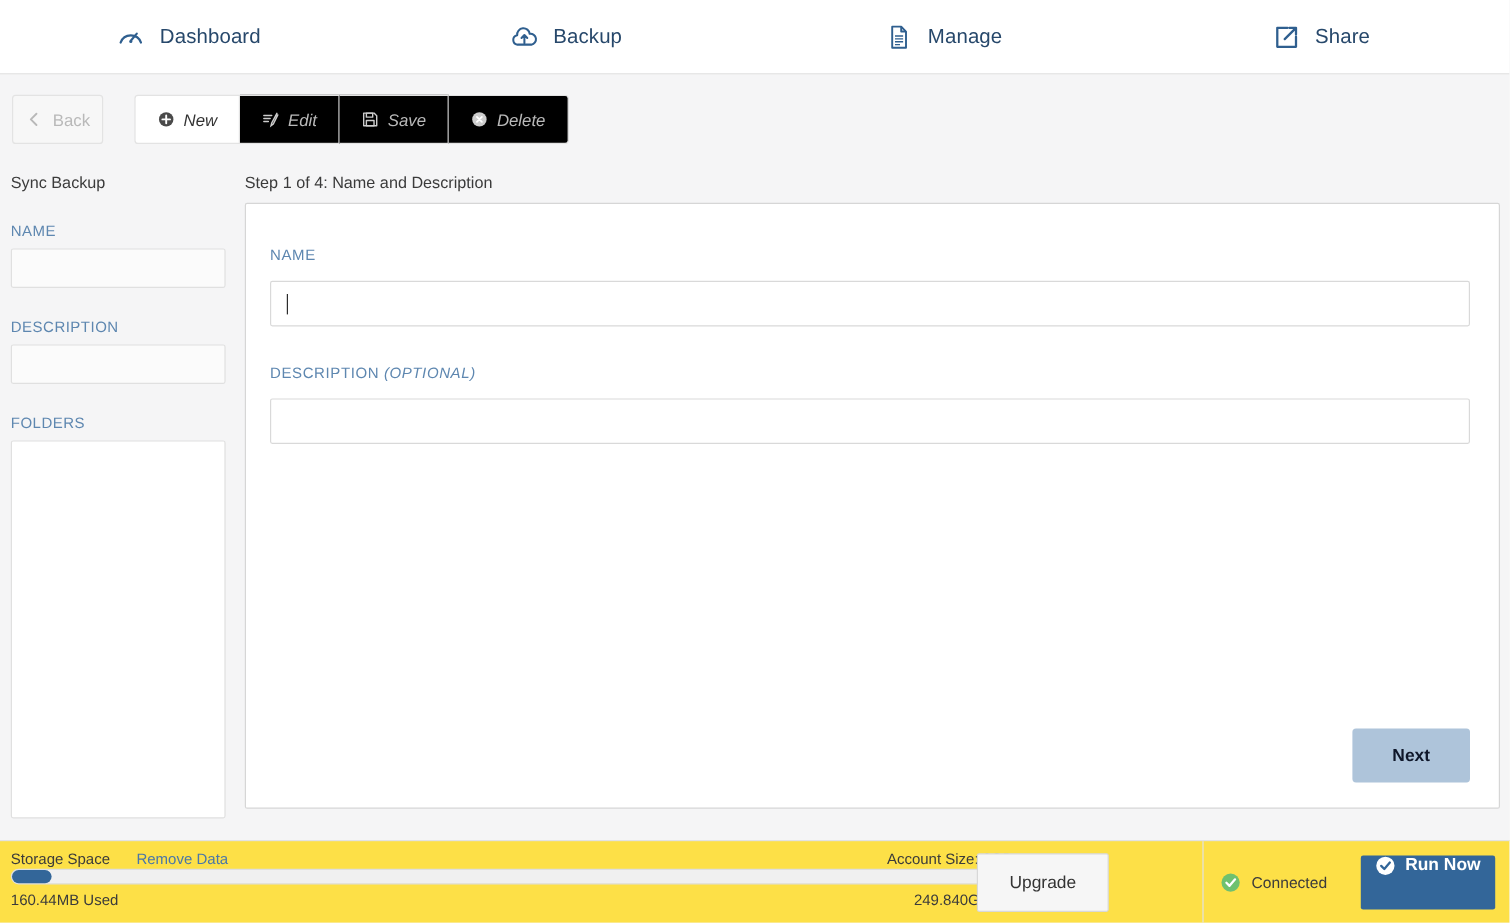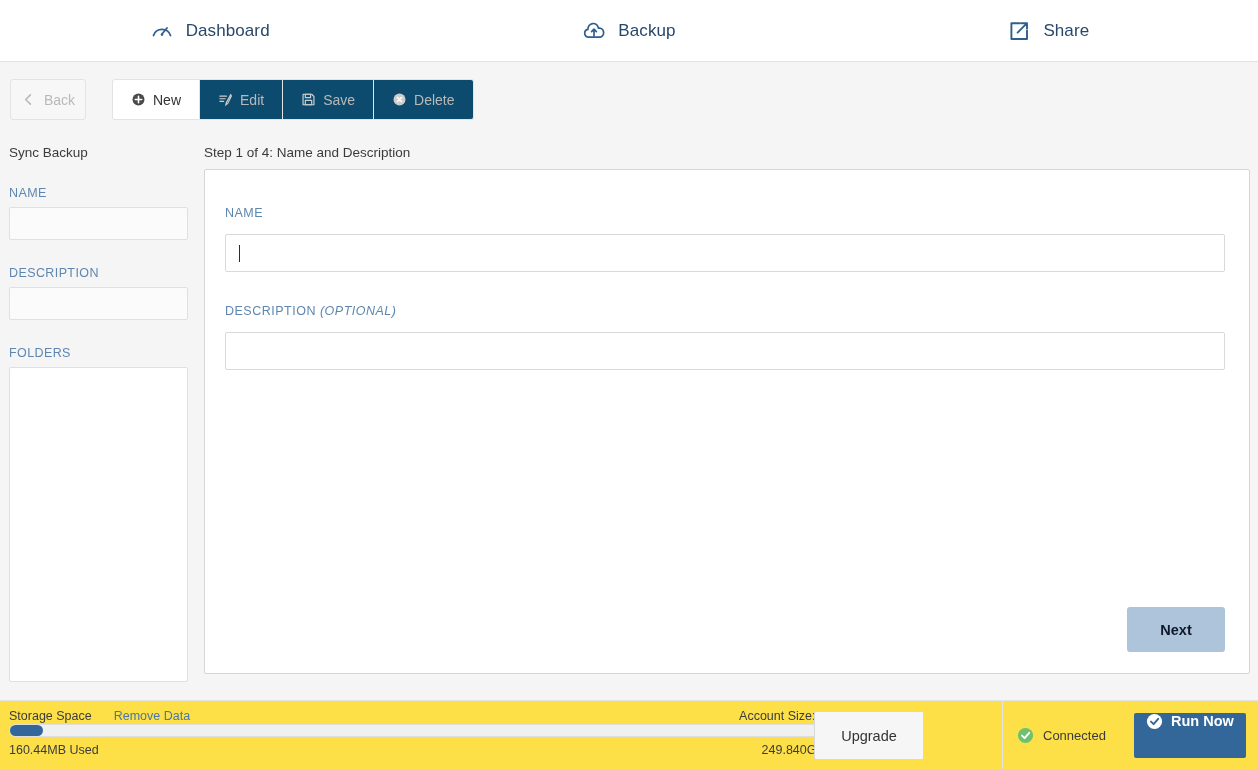--- a/index.html
+++ b/index.html
@@ -28,25 +28,25 @@
   .nav-ico { width: 24px; height: 24px; display: block; }
   .nav-ico svg { width: 24px; height: 24px; display: block; }
 
   
   .toolbar { height: 75px; display: flex; align-items: center; padding-left: 10px; gap: 26px; }
   .btn-back {
     width: 76px; height: 41px; border: 1px solid #e3e3e3; border-radius: 3px;
     background: #f7f7f7; color: #b9b9b9; display: flex; align-items: center;
     justify-content: center; gap: 8px; font-size: 14px; cursor: default;
   }
-  .btn-group { display: flex; height: 41px; }
+  .btn-group { display: flex; height: 41px; font-style: italic; }
   .tb-btn {
     display: flex; align-items: center; justify-content: center; gap: 7px;
     padding: 0 18px; height: 41px; font-size: 14px;
-    border: 1px solid #e3e3e3; border-left: none; background: #0c4a6e; color: #b9b9b9;
+    border: 1px solid #e3e3e3; border-left: none; background: #000000; color: #b9b9b9;
     cursor: default; white-space: nowrap;
   }
   .tb-btn:first-child { border-left: 1px solid #e3e3e3; border-radius: 3px 0 0 3px; }
   .tb-btn:last-child { border-radius: 0 3px 3px 0; }
   .tb-btn.on { background: #ffffff; color: #333333; }
   .tb-ico { width: 15px; height: 15px; display: inline-block; }
   .tb-ico svg { width: 15px; height: 15px; display: block; }
 
   
   .body-area { display: flex; padding: 0 8px 0 0; }
@@ -141,20 +141,30 @@
     <div class="nav-tab">
       <span class="nav-ico">
         <svg viewBox="0 0 24 24" fill="none" stroke="#2f5f8f" stroke-width="1.7" stroke-linecap="round" stroke-linejoin="round">
           <path d="M6.2 18.2 A4 4 0 0 1 6 10.3 A5.2 5.2 0 0 1 16.4 9.2 A3.9 3.9 0 0 1 17.8 18.2 Z"></path>
           <path d="M12 17 L12 10.4 M9.6 12.7 L12 10.2 L14.4 12.7"></path>
         </svg>
       </span>
       <span class="nav-label">Backup</span>
     </div>
 
+    <div class="nav-tab">
+      <span class="nav-ico">
+        <svg viewBox="0 0 24 24" fill="none" stroke="#2f5f8f" stroke-width="1.6" stroke-linejoin="round">
+          <path d="M6.5 3.2 H14 L18 7.3 V20.8 H6.5 Z"></path>
+          <path d="M14 3.2 V7.3 H18"></path>
+          <path d="M8.8 11 H15.6 M8.8 13.4 H15.6 M8.8 15.8 H15.6 M8.8 18.2 H13" stroke-width="1.1"></path>
+        </svg>
+      </span>
+      <span class="nav-label">Manage</span>
+    </div>
 
 
     <div class="nav-tab">
       <span class="nav-ico">
         <svg viewBox="0 0 24 24" fill="none" stroke="#2f5f8f" stroke-width="1.9" stroke-linecap="round" stroke-linejoin="round">
           <path d="M13 4.2 H4.4 V20 H20 V11.6"></path>
           <path d="M10.6 13.6 L20 4.2 M14.4 4.2 H20 V9.8"></path>
         </svg>
       </span>
       <span class="nav-label">Share</span>

